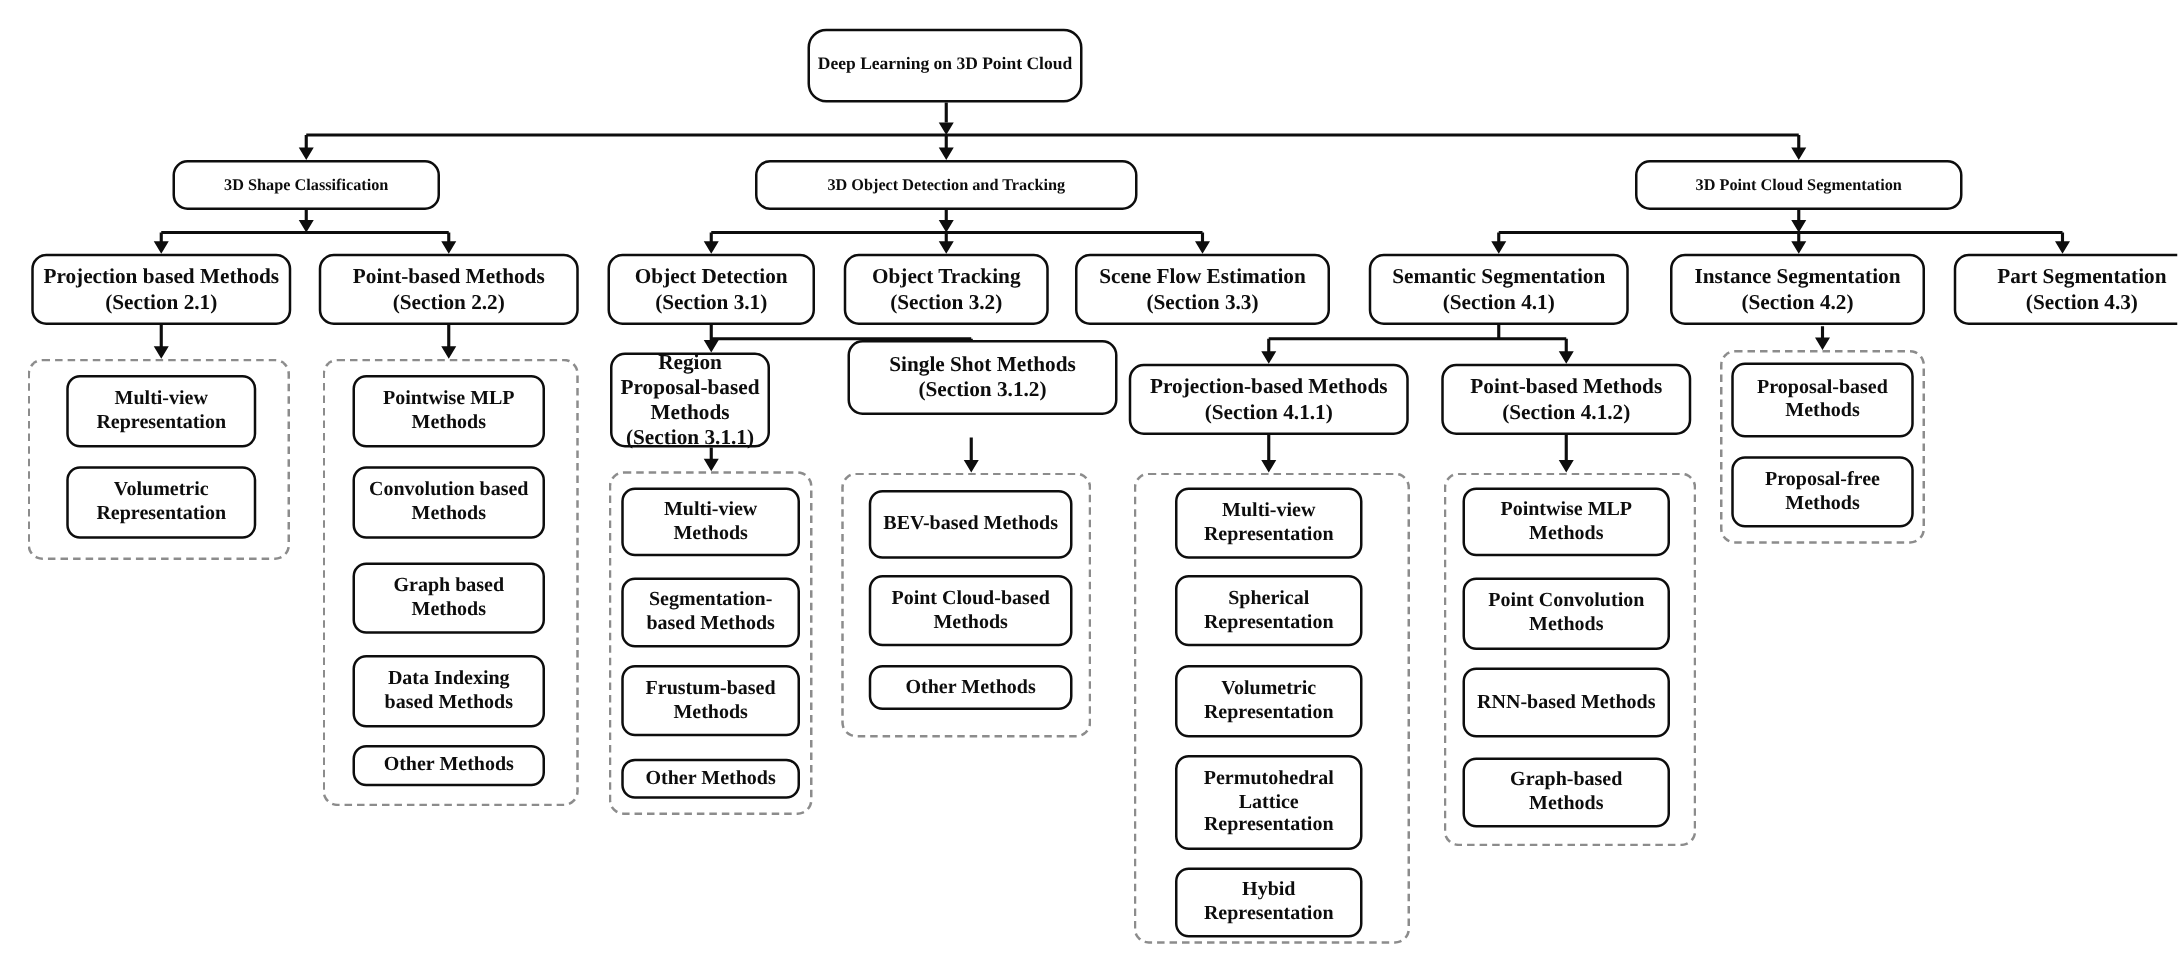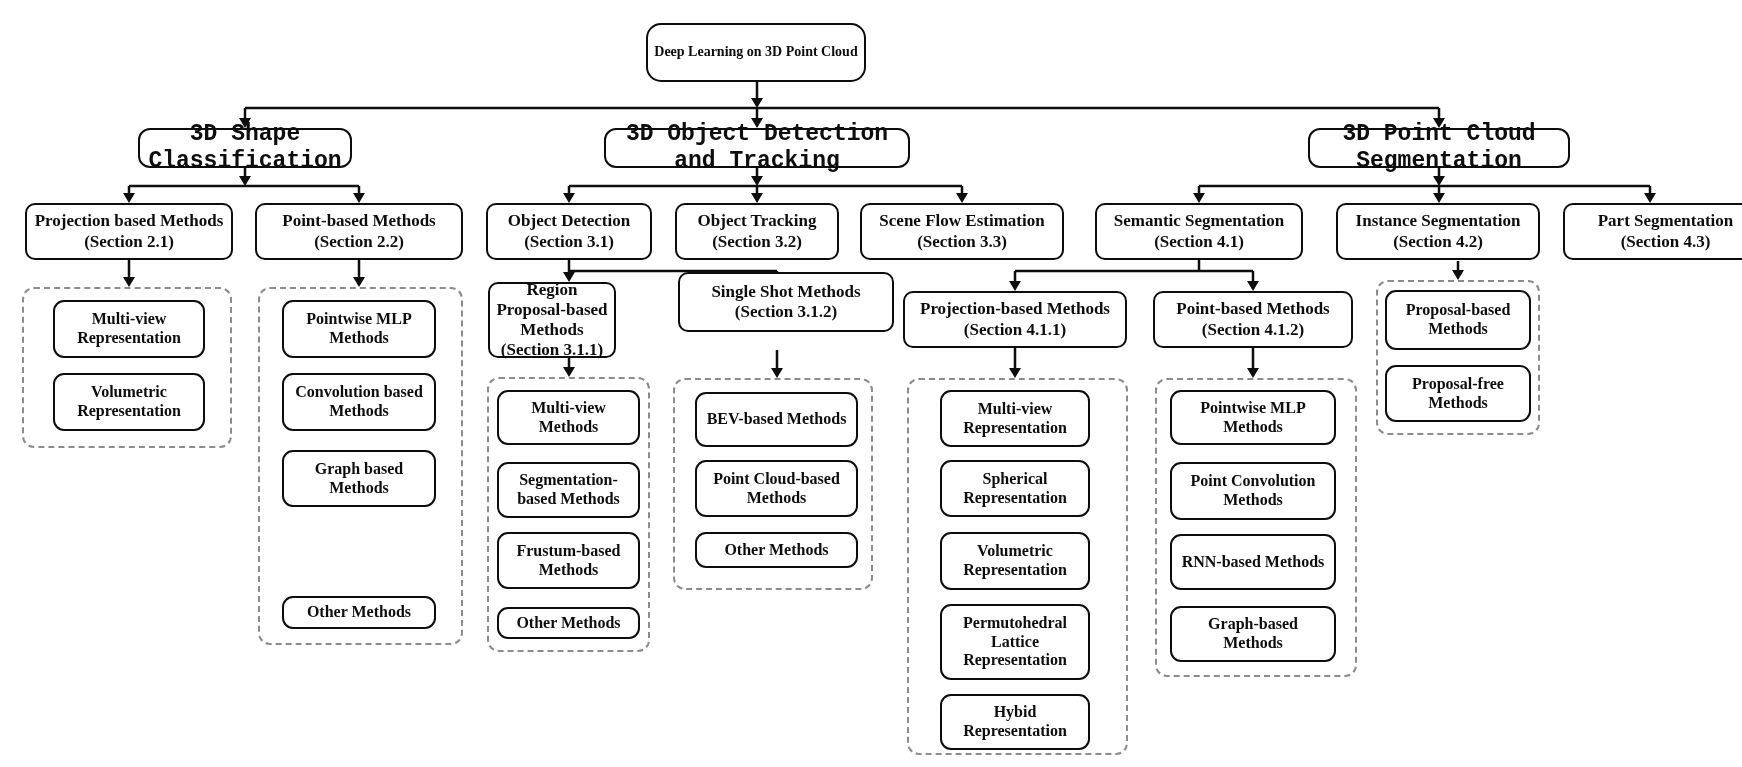--- a/index.html
+++ b/index.html
@@ -22,22 +22,22 @@
     display: flex;
     align-items: center;
     justify-content: center;
     text-align: center;
     font-weight: bold;
     line-height: 1.18;
     padding: 2px 5px;
     z-index: 2;
   }
   .lvl1 { font-size: 14px; border-radius: 15px; }
-  .lvl2 { font-size: 23px; font-family: Liberation Mono, monospace; }
-  .mid  { font-size: 17px; border-radius: 10px; }
+  .lvl2 { font-size: 13px; }
+  .mid  { font-size: 17px; }
   .leaf { font-size: 16px; border-radius: 11px; border-width: 2.5px; }
   .group {
     position: absolute;
     box-sizing: border-box;
     border: 2.5px dashed #8c8c8c;
     border-radius: 12px;
     background: transparent;
     z-index: 1;
   }
 </style>
@@ -98,20 +98,21 @@
   <div class="group" style="left:907px;top:378px;width:221px;height:377px"></div>
   <div class="group" style="left:1155px;top:378px;width:202px;height:299px"></div>
   <div class="group" style="left:1376px;top:280px;width:164px;height:155px"></div>
 
   <div class="node leaf" style="left:53px;top:300px;width:152px;height:58px">Multi-view Representation</div>
   <div class="node leaf" style="left:53px;top:373px;width:152px;height:58px">Volumetric Representation</div>
 
   <div class="node leaf" style="left:282px;top:300px;width:154px;height:58px">Pointwise MLP Methods</div>
   <div class="node leaf" style="left:282px;top:373px;width:154px;height:58px">Convolution based Methods</div>
   <div class="node leaf" style="left:282px;top:450px;width:154px;height:57px">Graph based Methods</div>
+  <div class="node leaf" style="left:282px;top:524px;width:154px;height:58px">Data Indexing based Methods</div>
   <div class="node leaf" style="left:282px;top:596px;width:154px;height:33px">Other Methods</div>
 
   <div class="node leaf" style="left:497px;top:462px;width:143px;height:56px">Segmentation-based Methods</div>
   <div class="node leaf" style="left:497px;top:390px;width:143px;height:55px">Multi-view Methods</div>
   <div class="node leaf" style="left:497px;top:532px;width:143px;height:57px">Frustum-based Methods</div>
   <div class="node leaf" style="left:497px;top:607px;width:143px;height:32px">Other Methods</div>
 
   <div class="node leaf" style="left:695px;top:392px;width:163px;height:55px">BEV-based Methods</div>
   <div class="node leaf" style="left:695px;top:460px;width:163px;height:57px">Point Cloud-based Methods</div>
   <div class="node leaf" style="left:695px;top:532px;width:163px;height:36px">Other Methods</div>

